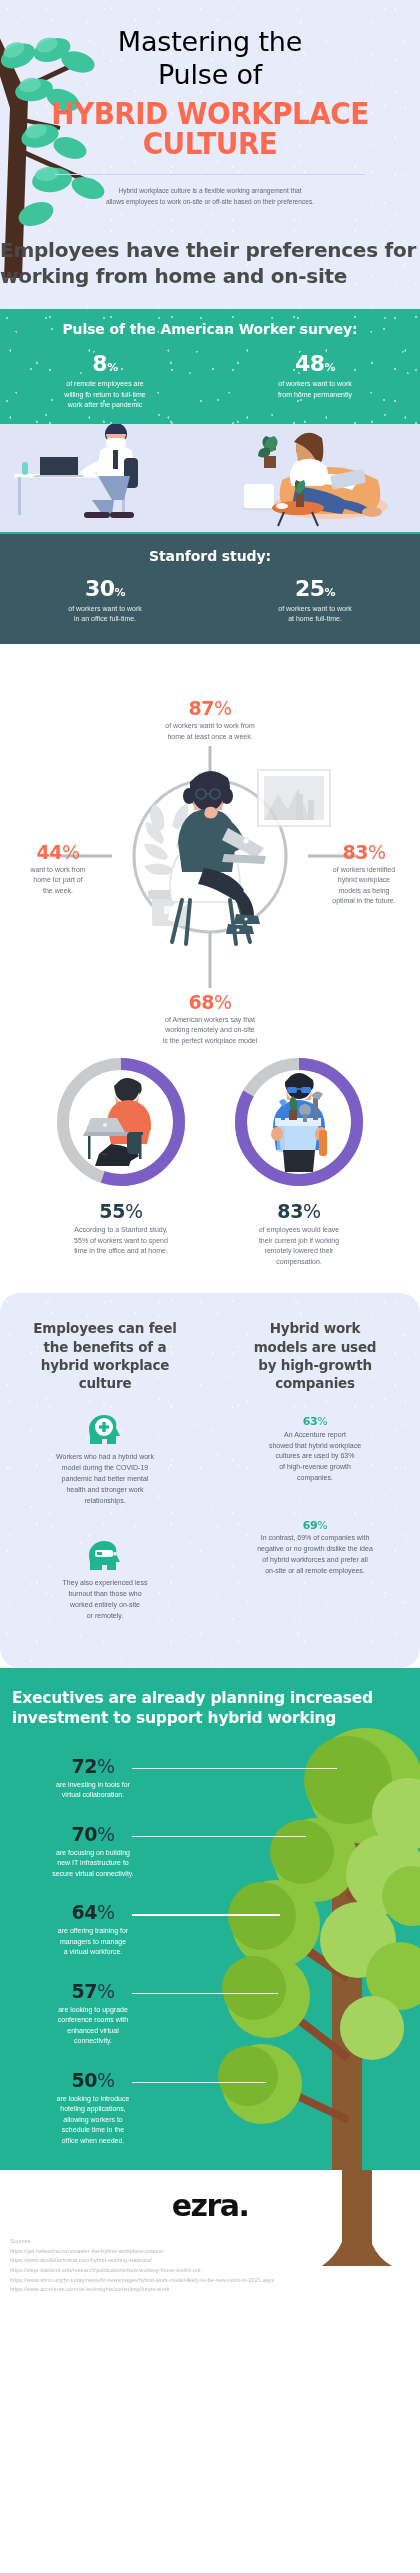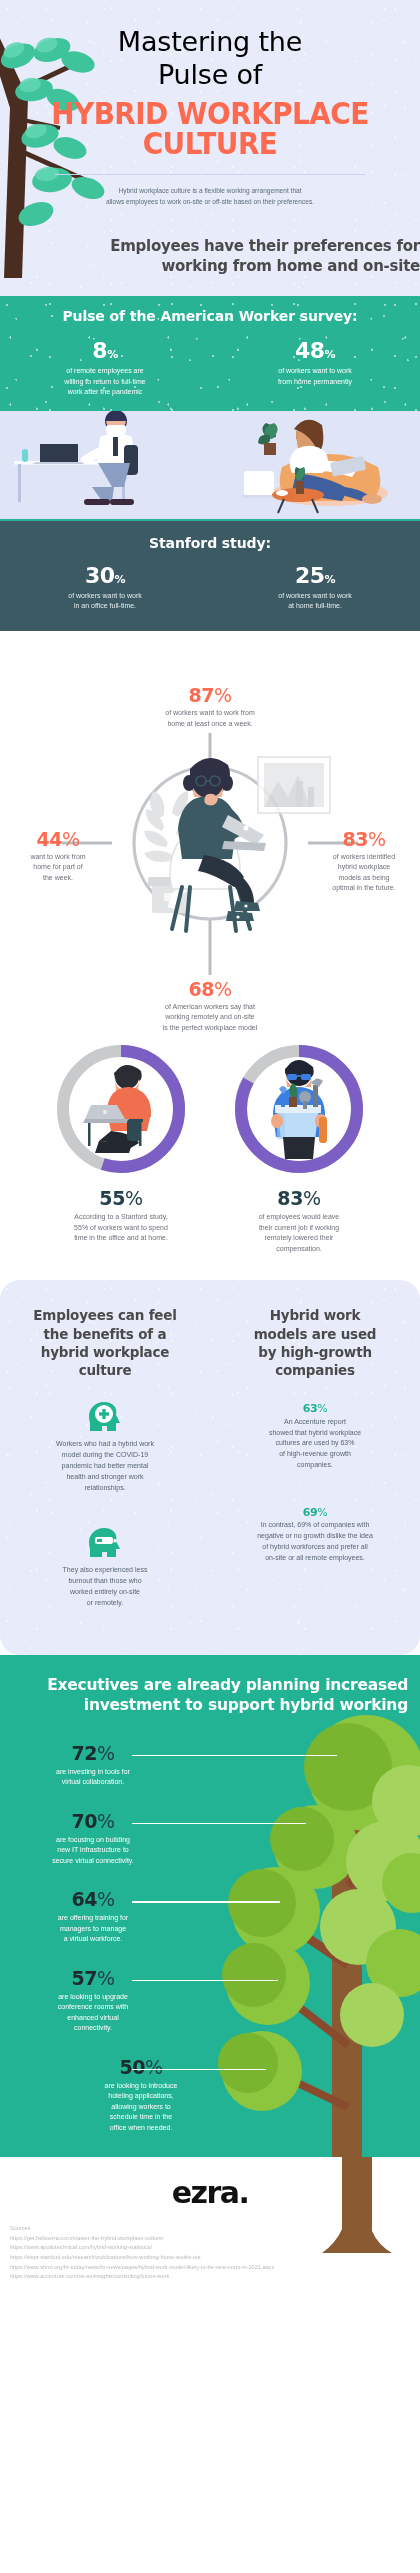--- a/index.html
+++ b/index.html
@@ -52,22 +52,22 @@
     position:relative; z-index:3;
   }
 
   
   .branch { position:absolute; left:0; top:28px; width:120px; height:250px; z-index:2; }
 
   
   .pref-head { background:#e7ebfa; position:relative; padding:14px 0 20px; }
   .pref-head h3 {
     font-family:"DejaVu Sans", sans-serif;
-    font-weight:700; font-size:15px; line-height:1.3;
-    color:#4a4a4a; text-align:right; letter-spacing:-.25px;
+    font-weight:700; font-size:20px; line-height:1.3;
+    color:#4a4a4a; text-align:left; letter-spacing:-.25px;
     position:relative; z-index:3;
   }
 
   
   .green-band { background:#27b394; position:relative; padding:12px 0 2px; }
   .band-title {
     font-family:"DejaVu Sans", sans-serif;
     font-weight:700; font-size:14px; color:#ffffff; text-align:center;
     letter-spacing:-.1px; margin-bottom:16px;
   }
@@ -136,21 +136,21 @@
     font-family:"DejaVu Sans", sans-serif; font-weight:700;
     font-size:11px; color:#20b08d; letter-spacing:-.4px; line-height:1.4;
   }
   .green-num .pct { font-weight:400; }
   .right-stat { margin-bottom:34px; }
 
   
   .exec { background:#22b394; position:relative; padding:20px 0 24px; overflow:hidden; }
   .exec h3 {
     font-family:"DejaVu Sans", sans-serif; font-weight:700;
-    font-size:15.5px; line-height:1.32; color:#ffffff; text-align:right;
+    font-size:15.5px; line-height:1.32; color:#ffffff; text-align:left;
     letter-spacing:-.25px; position:relative; z-index:4; padding:0 12px;
   }
   .exec-list { position:relative; z-index:4; margin-top:26px; }
   .exec-row { position:relative; margin-bottom:22px; }
   .exec-num {
     font-family:"DejaVu Sans", sans-serif; font-weight:700;
     font-size:19px; color:#1b2b2e; letter-spacing:-.5px; text-align:center;
     width:150px; margin-left:18px;
   }
   .exec-num .pct { font-weight:400; color:#24414a; }
@@ -685,21 +685,21 @@
           <span>57</span><span class="pct">%</span>
         </div>
         <div class="exec-cap">
           <span>are looking to upgrade</span><br>
           <span>conference rooms with</span><br>
           <span>enhanced virtual</span><br>
           <span>connectivity.</span>
         </div>
       </div>
 
-      <div class="exec-row" style="margin-bottom:0;padding-left:48px;">
+      <div class="exec-row" style="margin-bottom:0;">
         <div class="exec-line" style="width:134px; top:13px;"></div>
         <div class="exec-num">
           <span>50</span><span class="pct">%</span>
         </div>
         <div class="exec-cap">
           <span>are looking to introduce</span><br>
           <span>hoteling applications,</span><br>
           <span>allowing workers to</span><br>
           <span>schedule time in the</span><br>
           <span>office when needed.</span>

